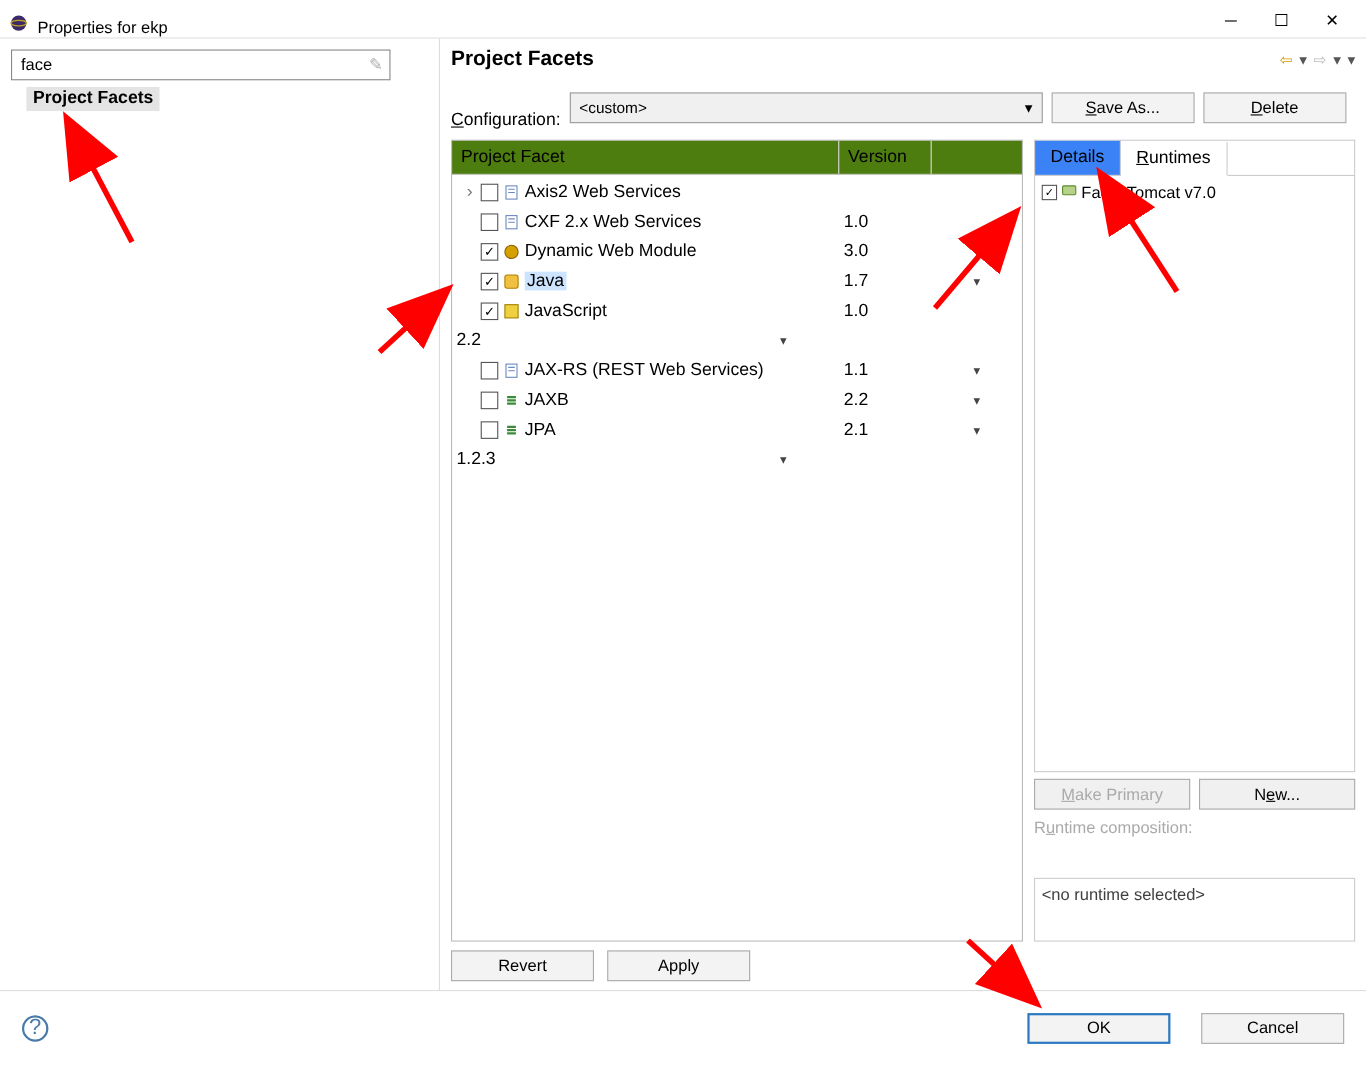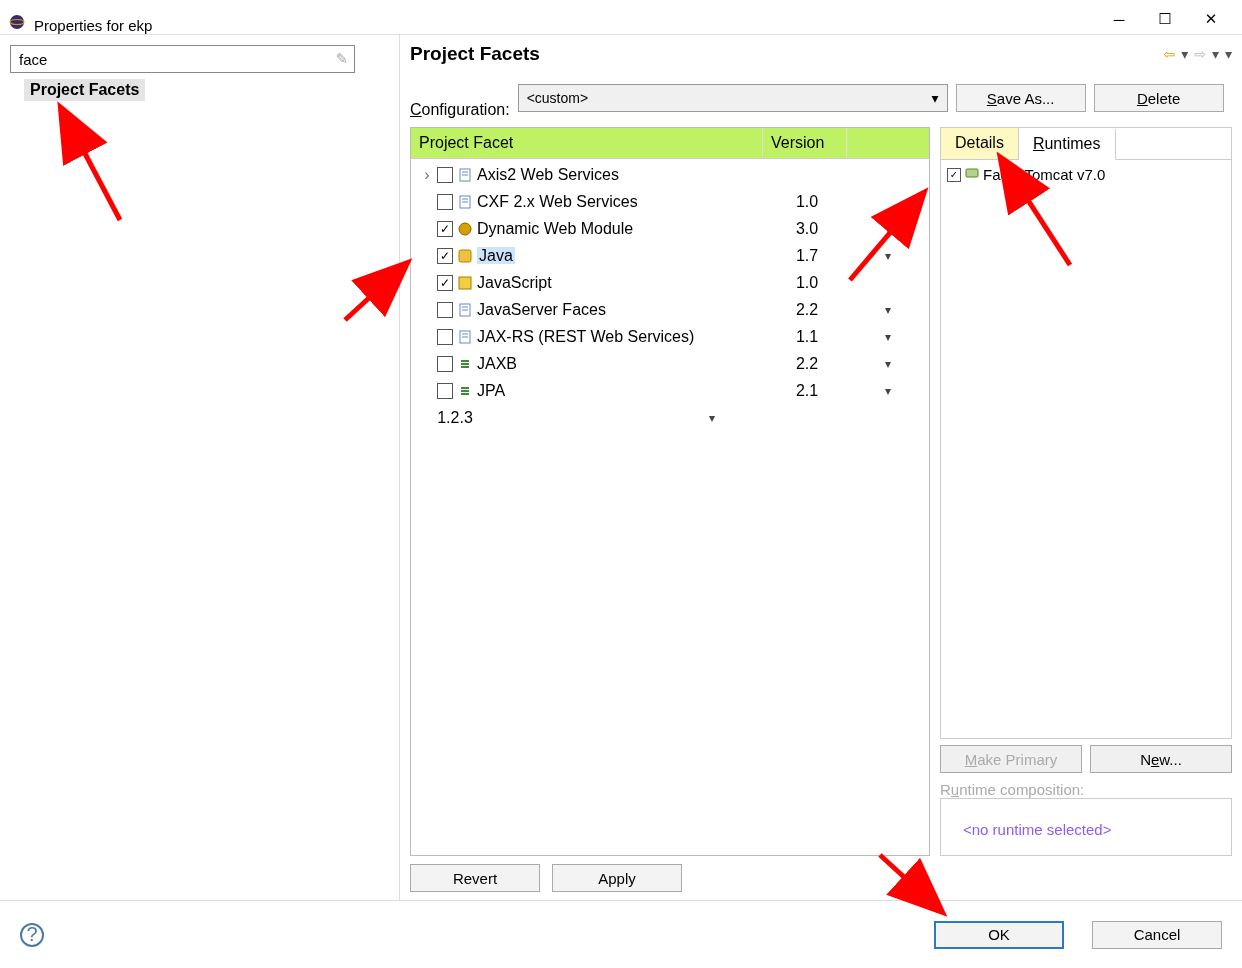--- a/index.html
+++ b/index.html
@@ -84,59 +84,59 @@
     background:#f3f3f3;
     display:flex; align-items:center; justify-content:center;
     font-size:15px;
   }
   .content-row { display:flex; gap:10px; margin-top:8px; flex:1; min-height:0; }
   .facet-table {
     flex: 0 0 520px;
     border:1px solid #bbb;
     display:flex; flex-direction:column;
   }
-  .facet-header { display:flex; border-bottom:1px solid #ccc; background:#bef264; }
+  .facet-header { display:flex; border-bottom:1px solid #ccc; background:#4d7c0f; }
   .fh-col { padding:6px 8px; border-right:1px solid #ddd; font-size:16px; }
   .fh-col:nth-child(1){ flex: 0 0 352px; }
   .fh-col:nth-child(2){ flex: 0 0 84px; }
   .fh-col:nth-child(3){ flex: 1; border-right:none; }
   .facet-body { flex:1; overflow:auto; padding-top:2px; }
   .facet-row { display:flex; align-items:center; height:27px; font-size:16px; }
   .facet-row .col1 { flex:0 0 352px; display:flex; align-items:center; gap:4px; padding-left:10px; }
-  .facet-row .col2 { flex:0 0 84px; padding-left:4px;text-align:center; }
+  .facet-row .col2 { flex:0 0 84px; padding-left:4px; }
   .facet-row .col3 { flex:1; text-align:center; color:#444; font-size:12px; }
   .chk {
     width:16px; height:16px; border:1px solid #555; background:#fff;
     display:inline-flex; align-items:center; justify-content:center; font-size:12px;
   }
   .tree-arrow { width:12px; display:inline-block; text-align:center; color:#777; }
   .facet-icon { width:16px; height:16px; display:inline-flex; align-items:center; justify-content:center; }
   .sel-label { background:#cde4ff; padding:0 2px; }
 
   .detail-pane { flex:1; display:flex; flex-direction:column; }
   .tab-row { display:flex; border:1px solid #ccc; border-bottom:none; }
-  .tab { padding:6px 14px; border-right:1px solid #ccc; background:#fef9c3; font-size:16px; }
+  .tab { padding:6px 14px; border-right:1px solid #ccc; background:#3b82f6; font-size:16px; }
   .tab.active { background:#fff; border-bottom:1px solid #fff; position:relative; top:1px; }
   .runtime-box {
     flex:1; border:1px solid #ccc;
     padding:6px; font-size:15px;
     min-height:300px;
   }
   .runtime-item { display:flex; align-items:center; gap:4px; }
   .runtime-chk { width:14px; height:14px; border:1px solid #555; display:inline-flex; align-items:center; justify-content:center; font-size:10px; }
 
   .show-all-row { margin-top:6px; display:flex; align-items:center; gap:6px; font-size:15px; }
   .btn-row { display:flex; gap:8px; margin-top:6px; }
   .small-btn {
     flex:1; height:28px; border:1px solid #aaa; background:#f0f0f0;
     display:flex; align-items:center; justify-content:center; font-size:15px;
   }
   .disabled { color:#aaa; }
   .comp-label { margin-top:8px; color:#aaa; font-size:15px; }
-  .comp-box { border:1px solid #ccc; padding:22px; color:#8b5cf6; font-size:15px; height:58px; }
+  .comp-box { border:1px solid #ccc; padding:6px; color:#404040; font-size:15px; height:58px;margin-top:37px; }
 
   .right-bottom { display:flex; justify-content:flex-start; gap:12px; padding:8px 0; }
 
   .footer { height:68px; border-top:1px solid #ddd; display:flex; align-items:center; padding:0 20px; }
   .help-icon { font-size:20px; color:#4a7aa8; border:2px solid #4a7aa8; border-radius:50%; width:24px; height:24px; display:flex; align-items:center; justify-content:center; }
   .footer-btns { margin-left:auto; display:flex; gap:28px; }
   .footer .btn { min-width:130px; }
   .btn.primary { border:2px solid #2b79c2; }
 
   .arrow { position:absolute; pointer-events:none; }
@@ -268,32 +268,20 @@
                   <svg width="16" height="16">
                     <rect x="2" y="2" width="12" height="12" fill="#f0d040" stroke="#a08000"></rect>
                   </svg>
                 </span>
                 <span>JavaScript</span>
               </div>
               <div class="col2">1.0</div>
               <div class="col3"></div>
             </div>
             <div class="facet-row">
-              <div class="col1">
-                <span class="tree-arrow"></span>
-                <span class="chk"></span>
-                <span class="facet-icon">
-                  <svg width="16" height="16">
-                    <rect x="3" y="2" width="10" height="12" fill="#fff" stroke="#6a8ac0"></rect>
-                    <line x1="5" y1="5" x2="11" y2="5" stroke="#6a8ac0"></line>
-                    <line x1="5" y1="8" x2="11" y2="8" stroke="#6a8ac0"></line>
-                  </svg>
-                </span>
-                <span>JavaServer Faces</span>
-              </div>
               <div class="col2">2.2</div>
               <div class="col3">▾</div>
             </div>
             <div class="facet-row">
               <div class="col1">
                 <span class="tree-arrow"></span>
                 <span class="chk"></span>
                 <span class="facet-icon">
                   <svg width="16" height="16">
                     <rect x="3" y="2" width="10" height="12" fill="#fff" stroke="#6a8ac0"></rect>

